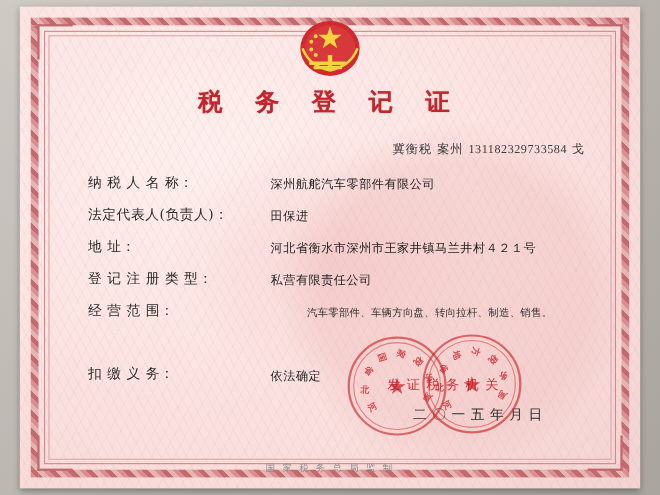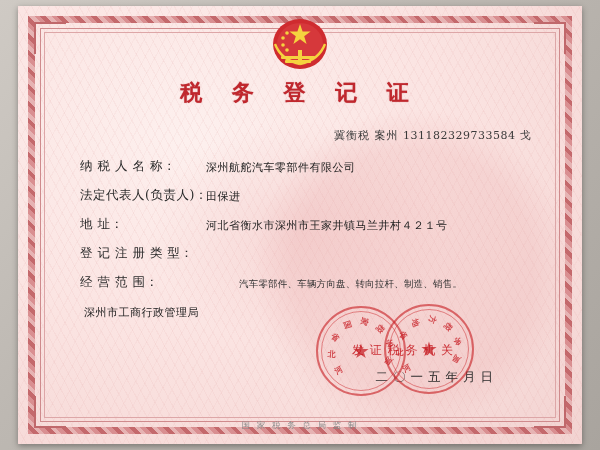--- a/index.html
+++ b/index.html
@@ -106,34 +106,35 @@
     position: absolute;
     right: 50px;
     top: 122px;
     font-size: 11px;
     color: #3a3a3a;
     font-family: "DejaVu Serif", serif;
     letter-spacing: 1px;
     white-space: nowrap;
     z-index: 5;
   }
-  .serial .code { letter-spacing: 0.5px; }
+  .serial .code { letter-spacing: 0.5px; font-family: Liberation Serif, serif; }
 
   
   .fields {
     position: absolute;
     left: 62px;
     top: 140px;
     width: 440px;
     z-index: 5;
   }
   .row {
     display: flex;
     align-items: flex-end;
     height: 29px;
+    gap: 40px;
   }
   .label {
     width: 122px;
     font-size: 12.5px;
     color: #2b2b2b;
     font-family: "DejaVu Serif", serif;
     letter-spacing: 0.5px;
     white-space: nowrap;
     text-align: justify;
   }
@@ -292,29 +293,31 @@
       <div class="row">
         <div class="label">法定代表人(负责人)：</div>
         <div class="value">田保进</div>
       </div>
       <div class="row">
         <div class="label">地          址：</div>
         <div class="value">河北省衡水市深州市王家井镇马兰井村４２１号</div>
       </div>
       <div class="row">
         <div class="label">登 记 注 册 类 型：</div>
+        <div class="value">私营有限责任公司</div>
       </div>
       <div class="row">
         <div class="label">经 营 范 围：</div>
         <div class="value small">汽车零部件、车辆方向盘、转向拉杆、制造、销售。</div>
       </div>
       <div class="row">
-        <div class="value">深州市工商行政管理局</div>
-      </div>
-      <div class="row">
+      </div>
+      <div class="row">
+        <div class="label">扣 缴 义 务：</div>
+        <div class="value">依法确定</div>
       </div>
     </div>
 
     <div class="seal seal-left">
       <div class="ring"></div>
       <div class="star">★</div>
       <div class="arc" id="arc-left">
           <span style="transform: rotate(-120deg) translate(0px, -33px) rotate(90deg);">河</span>
           <span style="transform: rotate(-85.7143deg) translate(0px, -33px) rotate(90deg);">北</span>
           <span style="transform: rotate(-51.4286deg) translate(0px, -33px) rotate(90deg);">省</span>

